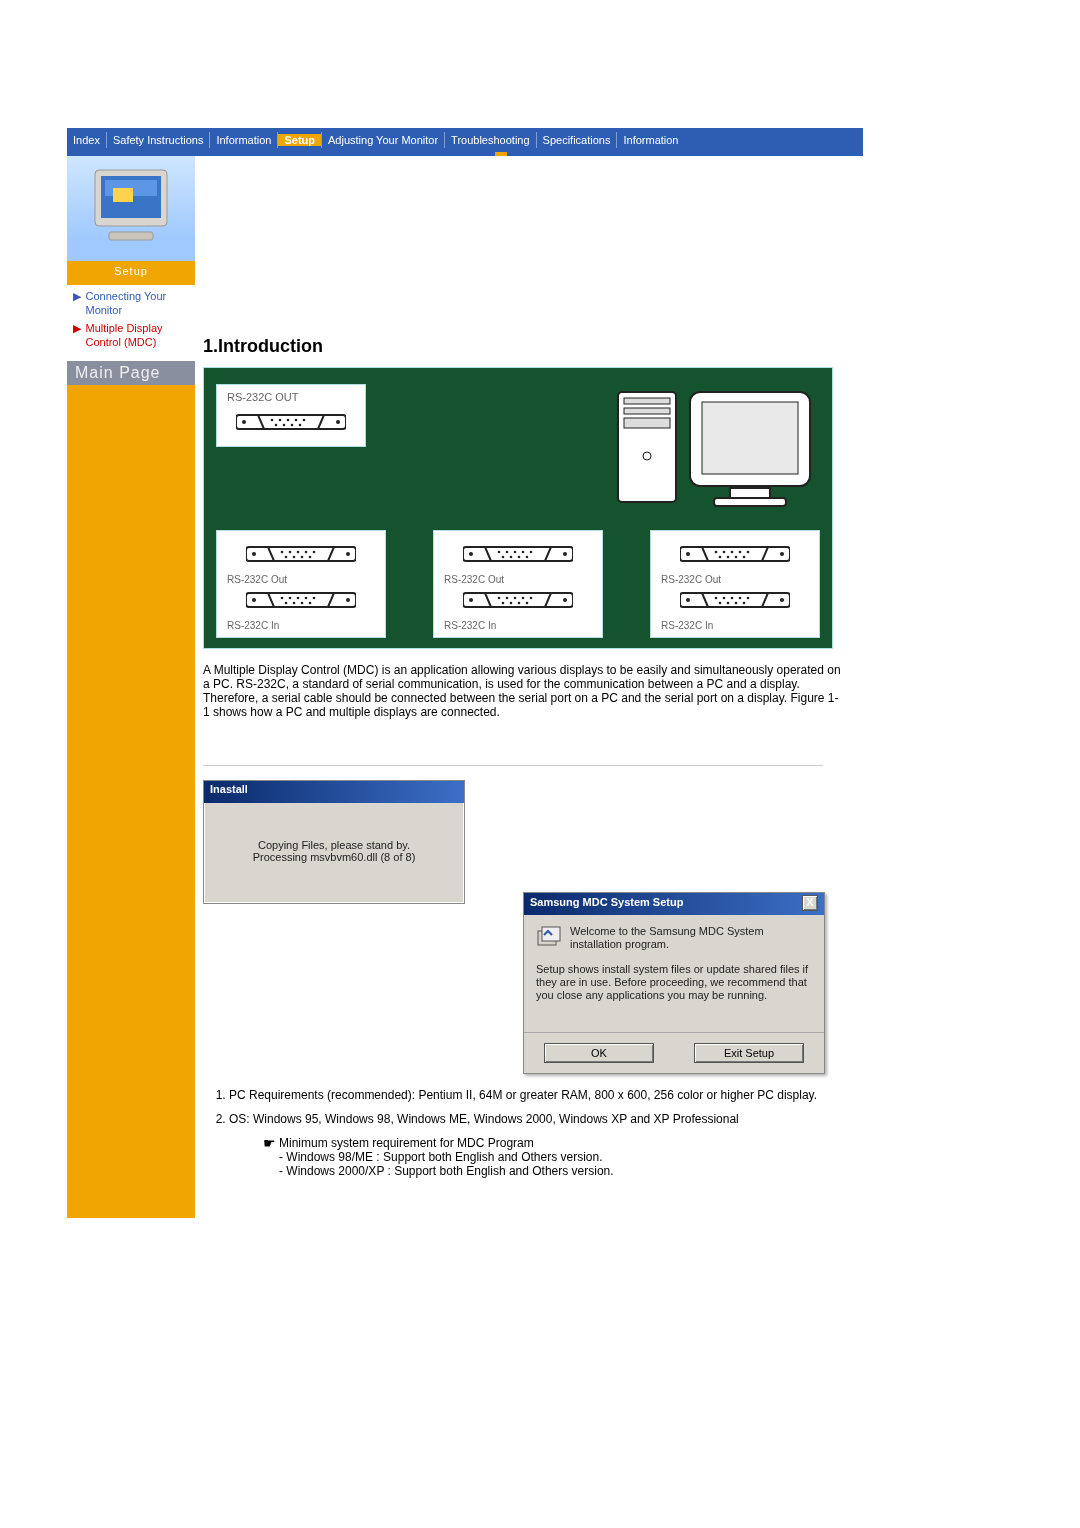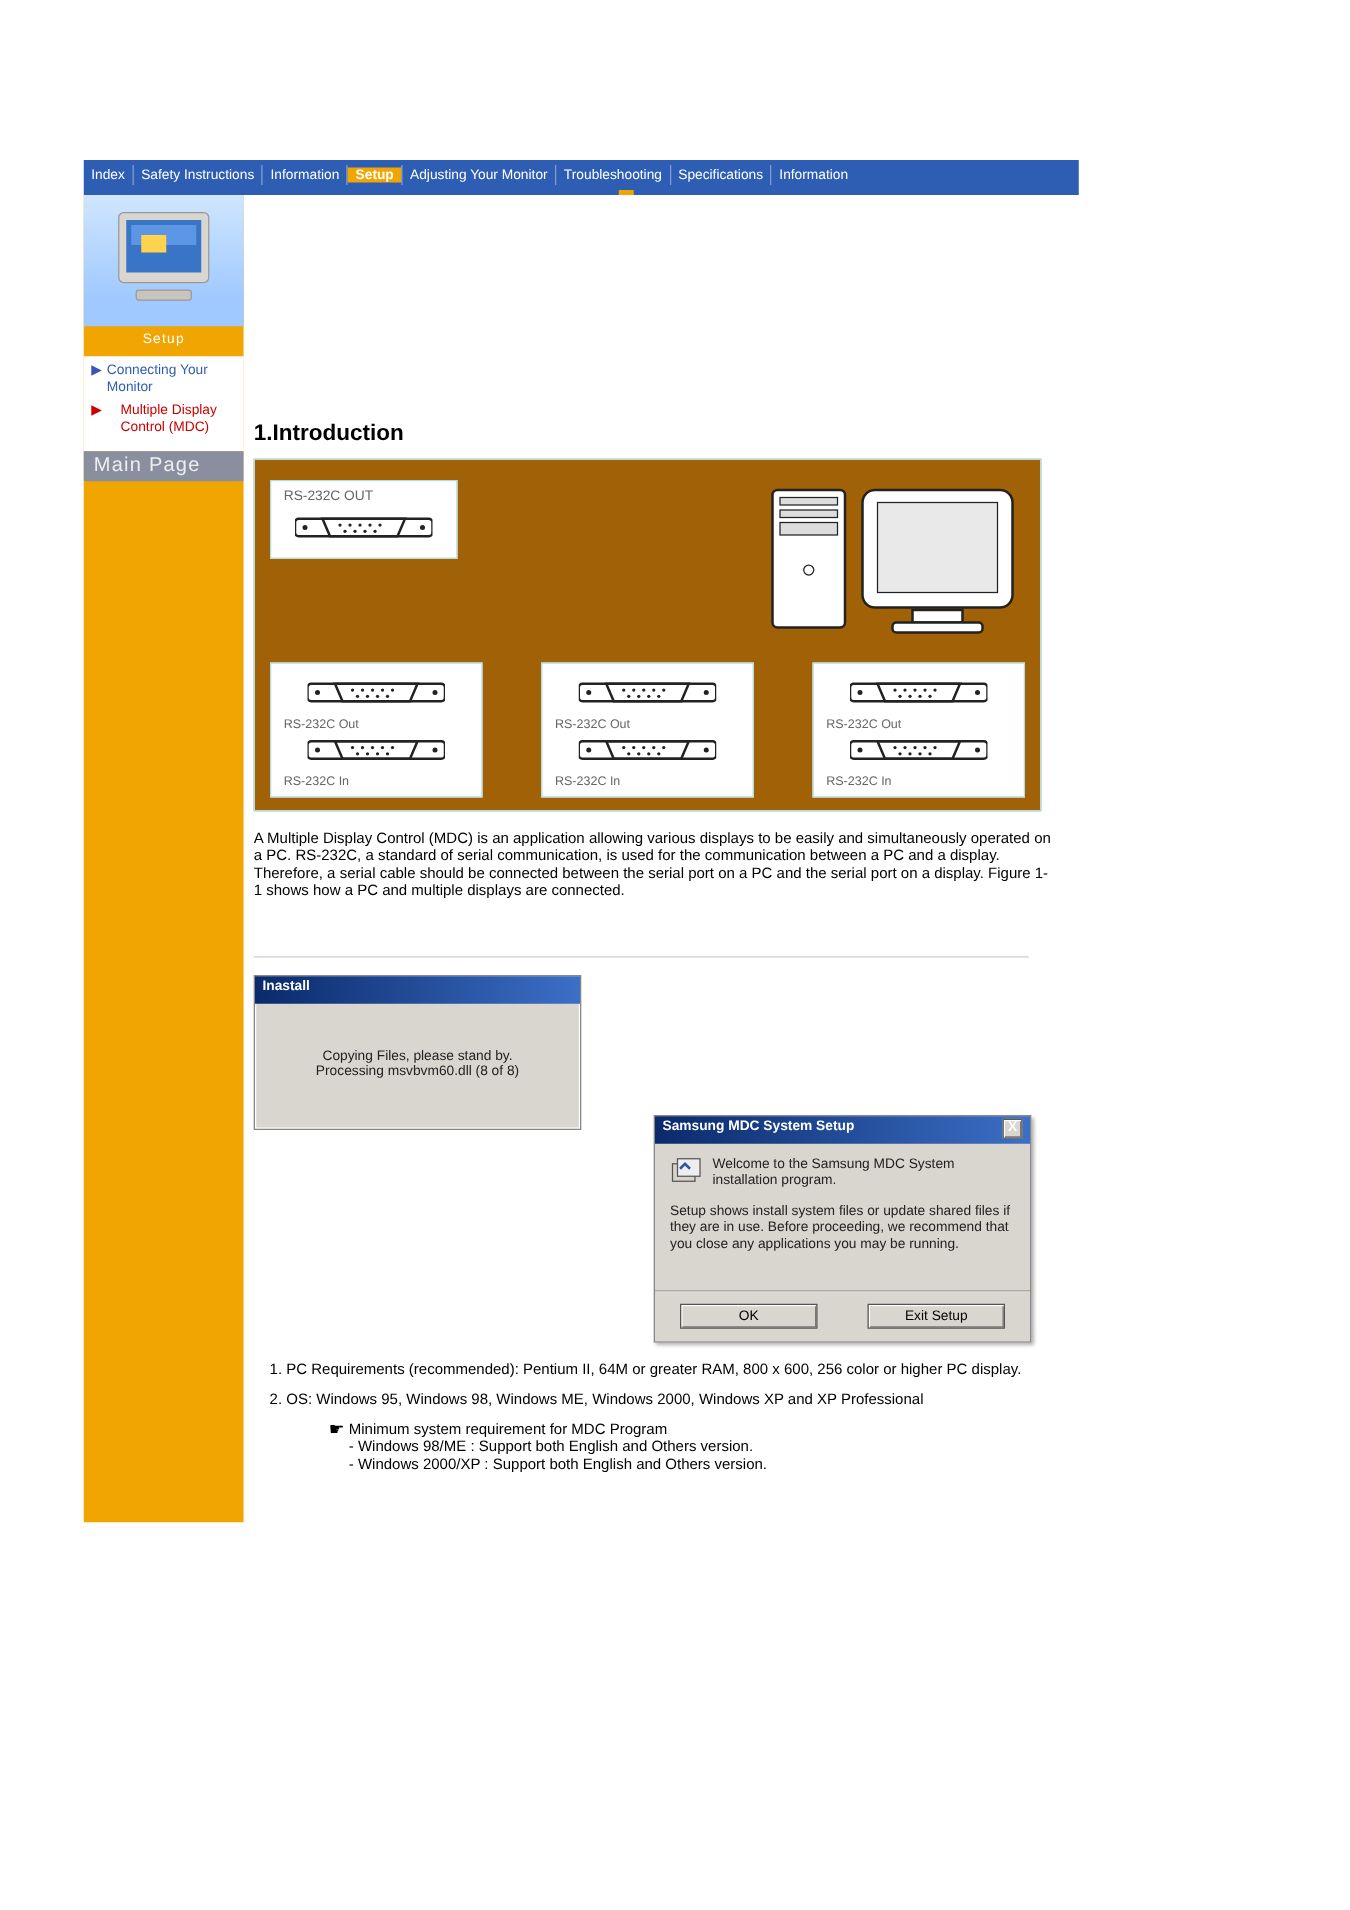--- a/index.html
+++ b/index.html
@@ -97,42 +97,42 @@
     display:flex;
   }
   .side-link .arrow {
     color:#3b55b5;
     margin-right:4px;
     flex:0 0 auto;
   }
   .side-link.active .arrow { color:#c00; }
   .side-link a { text-decoration:none; }
   .side-link.blue a { color:#2e5db4; }
-  .side-link.active a { color:#c00;margin-left:11px; }
+  .side-link.active a { color:#c00; }
   .sidebar .mainpage {
     background:#8a8fa0;
     color:#eee;
     font-size:16px;
     padding:3px 8px;
     letter-spacing:1px;
   }
   
   .main {
     flex:1 1 auto;
     padding: 180px 32px 40px 8px;
     background:#fff;
   }
   h2.section-title {
     font-size:18px;
     font-weight:bold;
     margin:0 0 10px 0;
   }
   .figure-box {
     border:1px solid #aee0e6;
-    background:#a16207;
+    background:#14532d;
     padding:16px 12px 10px;
     margin-bottom:14px;
     box-sizing:border-box;
     width:630px;
   }
   .fig-top {
     display:flex;
     align-items:flex-start;
     justify-content:space-between;
   }

